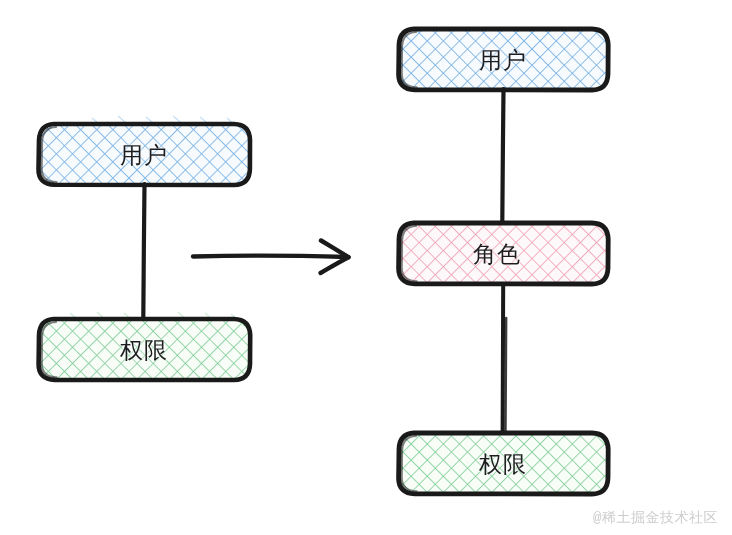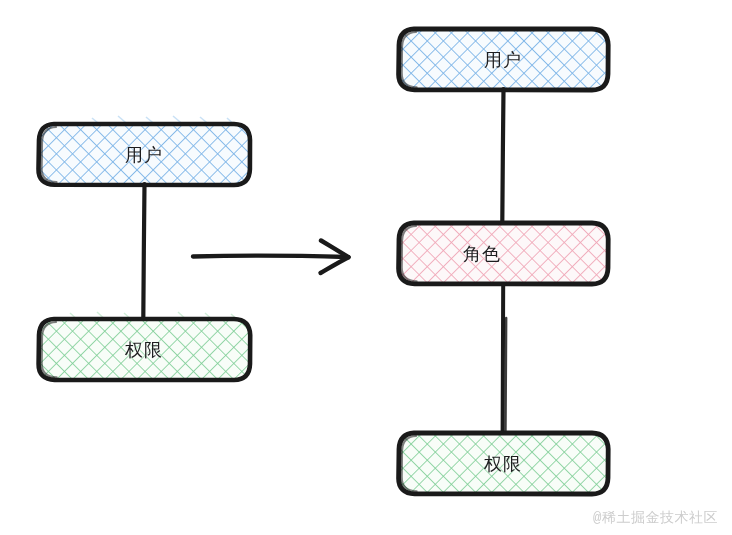--- a/index.html
+++ b/index.html
@@ -17,21 +17,21 @@
   #canvas {
     position: absolute;
     left: 0;
     top: 0;
     width: 732px;
     height: 535px;
   }
   .node-label {
     position: absolute;
     font-family: "Liberation Sans", "DejaVu Sans", sans-serif;
-    font-size: 18px;
+    font-size: 23px;
     color: #1d1d1f;
     letter-spacing: 1px;
     white-space: nowrap;
     transform: translate(-50%, -50%);
     pointer-events: none;
     text-shadow: 0 0 3px rgba(255,255,255,0.85), 0 0 6px rgba(255,255,255,0.6);
   }
   .watermark {
     position: absolute;
     right: 14px;
@@ -188,17 +188,17 @@
     </g>
   </g>
 </svg>
 
 <div class="node-label" style="left:144px; top:155px;">用户</div>
 
 <div class="node-label" style="left:144px; top:350px;">权限</div>
 
 <div class="node-label" style="left:503px; top:60px;">用户</div>
 
-<div class="node-label" style="left:482px; top:254px;text-align:center;">角色</div>
+<div class="node-label" style="left:497px; top:254px;text-align:center;">角色</div>
 
 <div class="node-label" style="left:503px; top:464px;">权限</div>
 
 <div class="watermark">@稀土掘金技术社区</div>
 
 </body></html>

